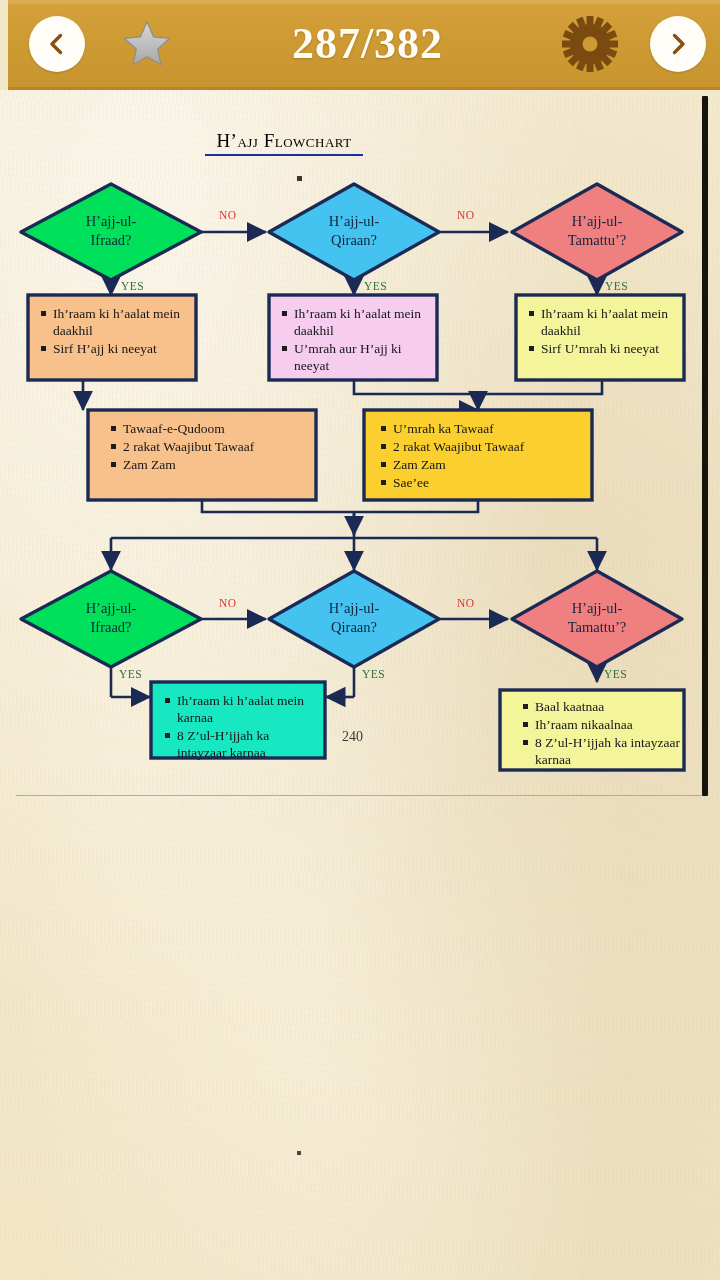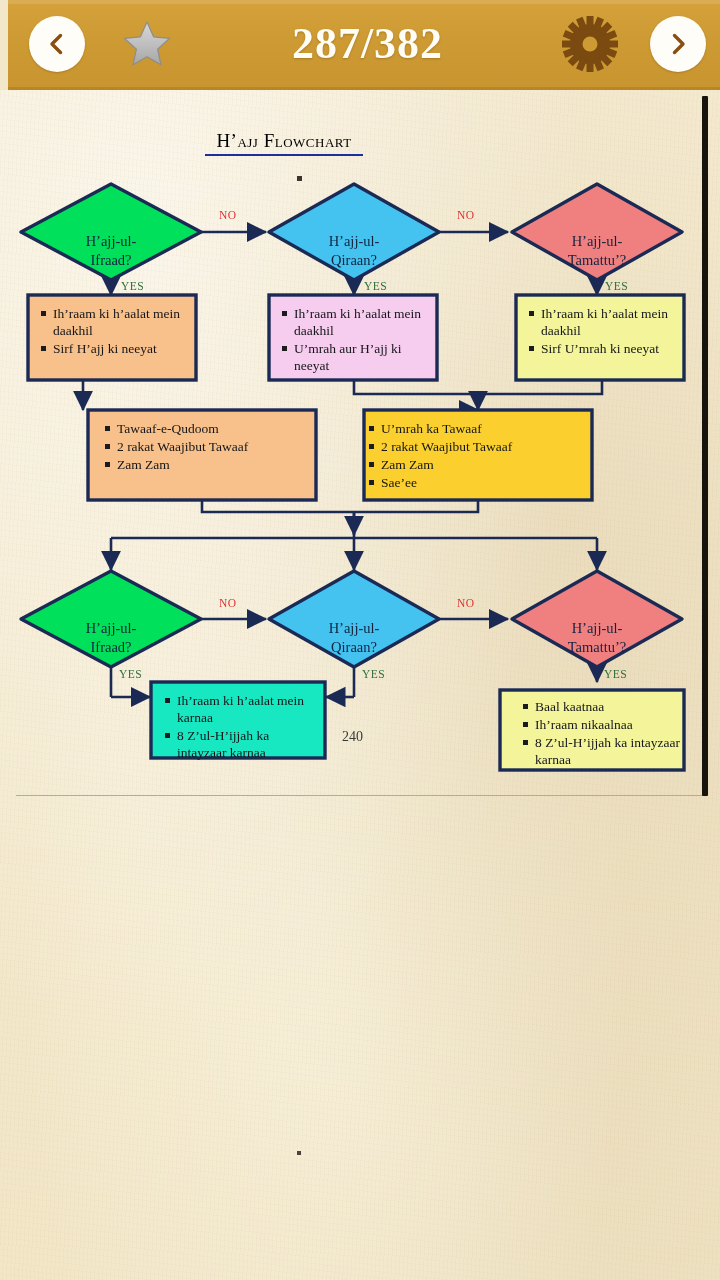--- a/index.html
+++ b/index.html
@@ -117,21 +117,20 @@
 
   
   .node-label {
     position: absolute;
     text-align: center;
     color: #12233f;
     font-size: 14.5px;
     line-height: 19px;
     font-family: "Liberation Serif", "DejaVu Serif", serif;
     pointer-events: none;
-    margin-top: 20px;
   }
   .box-list {
     position: absolute;
     color: #15161a;
     font-size: 13.5px;
     line-height: 17px;
     font-family: "Liberation Serif", "DejaVu Serif", serif;
   }
   .box-list ul { list-style: none; }
   .box-list li {
@@ -342,28 +341,28 @@
         <li>U’mrah aur H’ajj ki neeyat</li>
       </ul>
     </div>
     <div class="box-list" style="left:514px; top:213px; width:150px;">
       <ul>
         <li>Ih’raam ki h’aalat mein daakhil</li>
         <li>Sirf U’mrah ki neeyat</li>
       </ul>
     </div>
 
-    <div class="box-list" style="left:90px; top:328px; width:206px;">
+    <div class="box-list" style="left:96px; top:328px; width:206px;">
       <ul>
         <li>Tawaaf-e-Qudoom</li>
         <li>2 rakat Waajibut Tawaaf</li>
         <li>Zam Zam</li>
       </ul>
     </div>
-    <div class="box-list" style="left:354px; top:328px; width:206px;">
+    <div class="box-list" style="left:366px; top:328px; width:206px;">
       <ul>
         <li>U’mrah ka Tawaaf</li>
         <li>2 rakat Waajibut Tawaaf</li>
         <li>Zam Zam</li>
         <li>Sae’ee</li>
       </ul>
     </div>
 
     <div class="node-label" style="left:27px; top:507px; width:140px;">
       <div>H’ajj-ul-</div>

